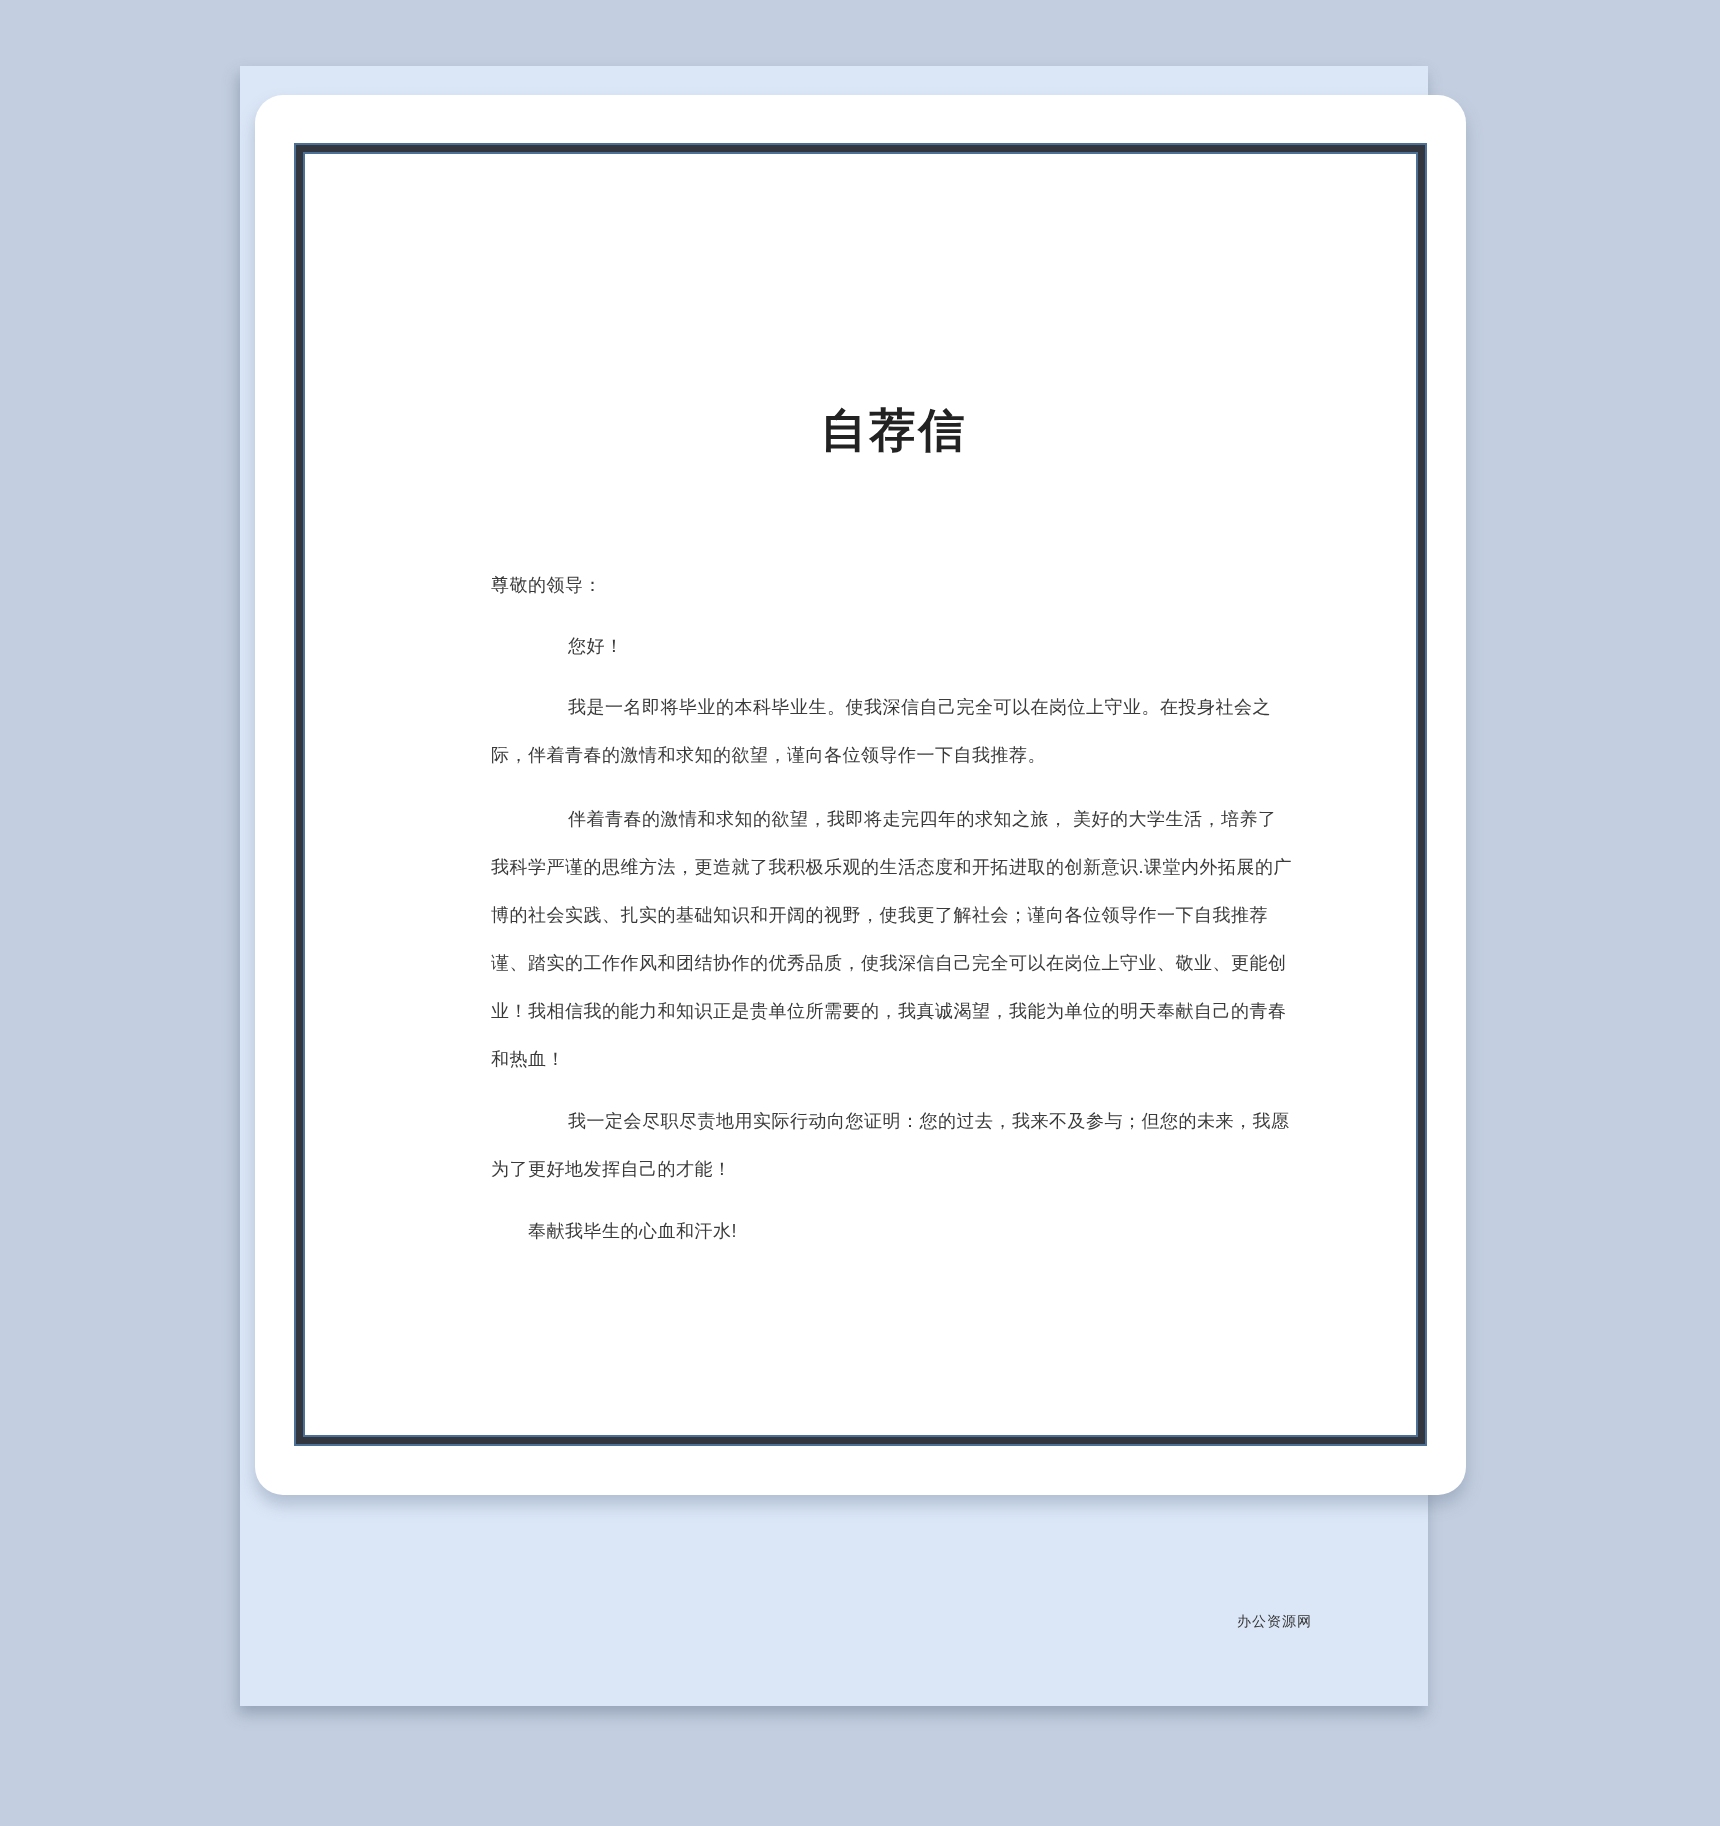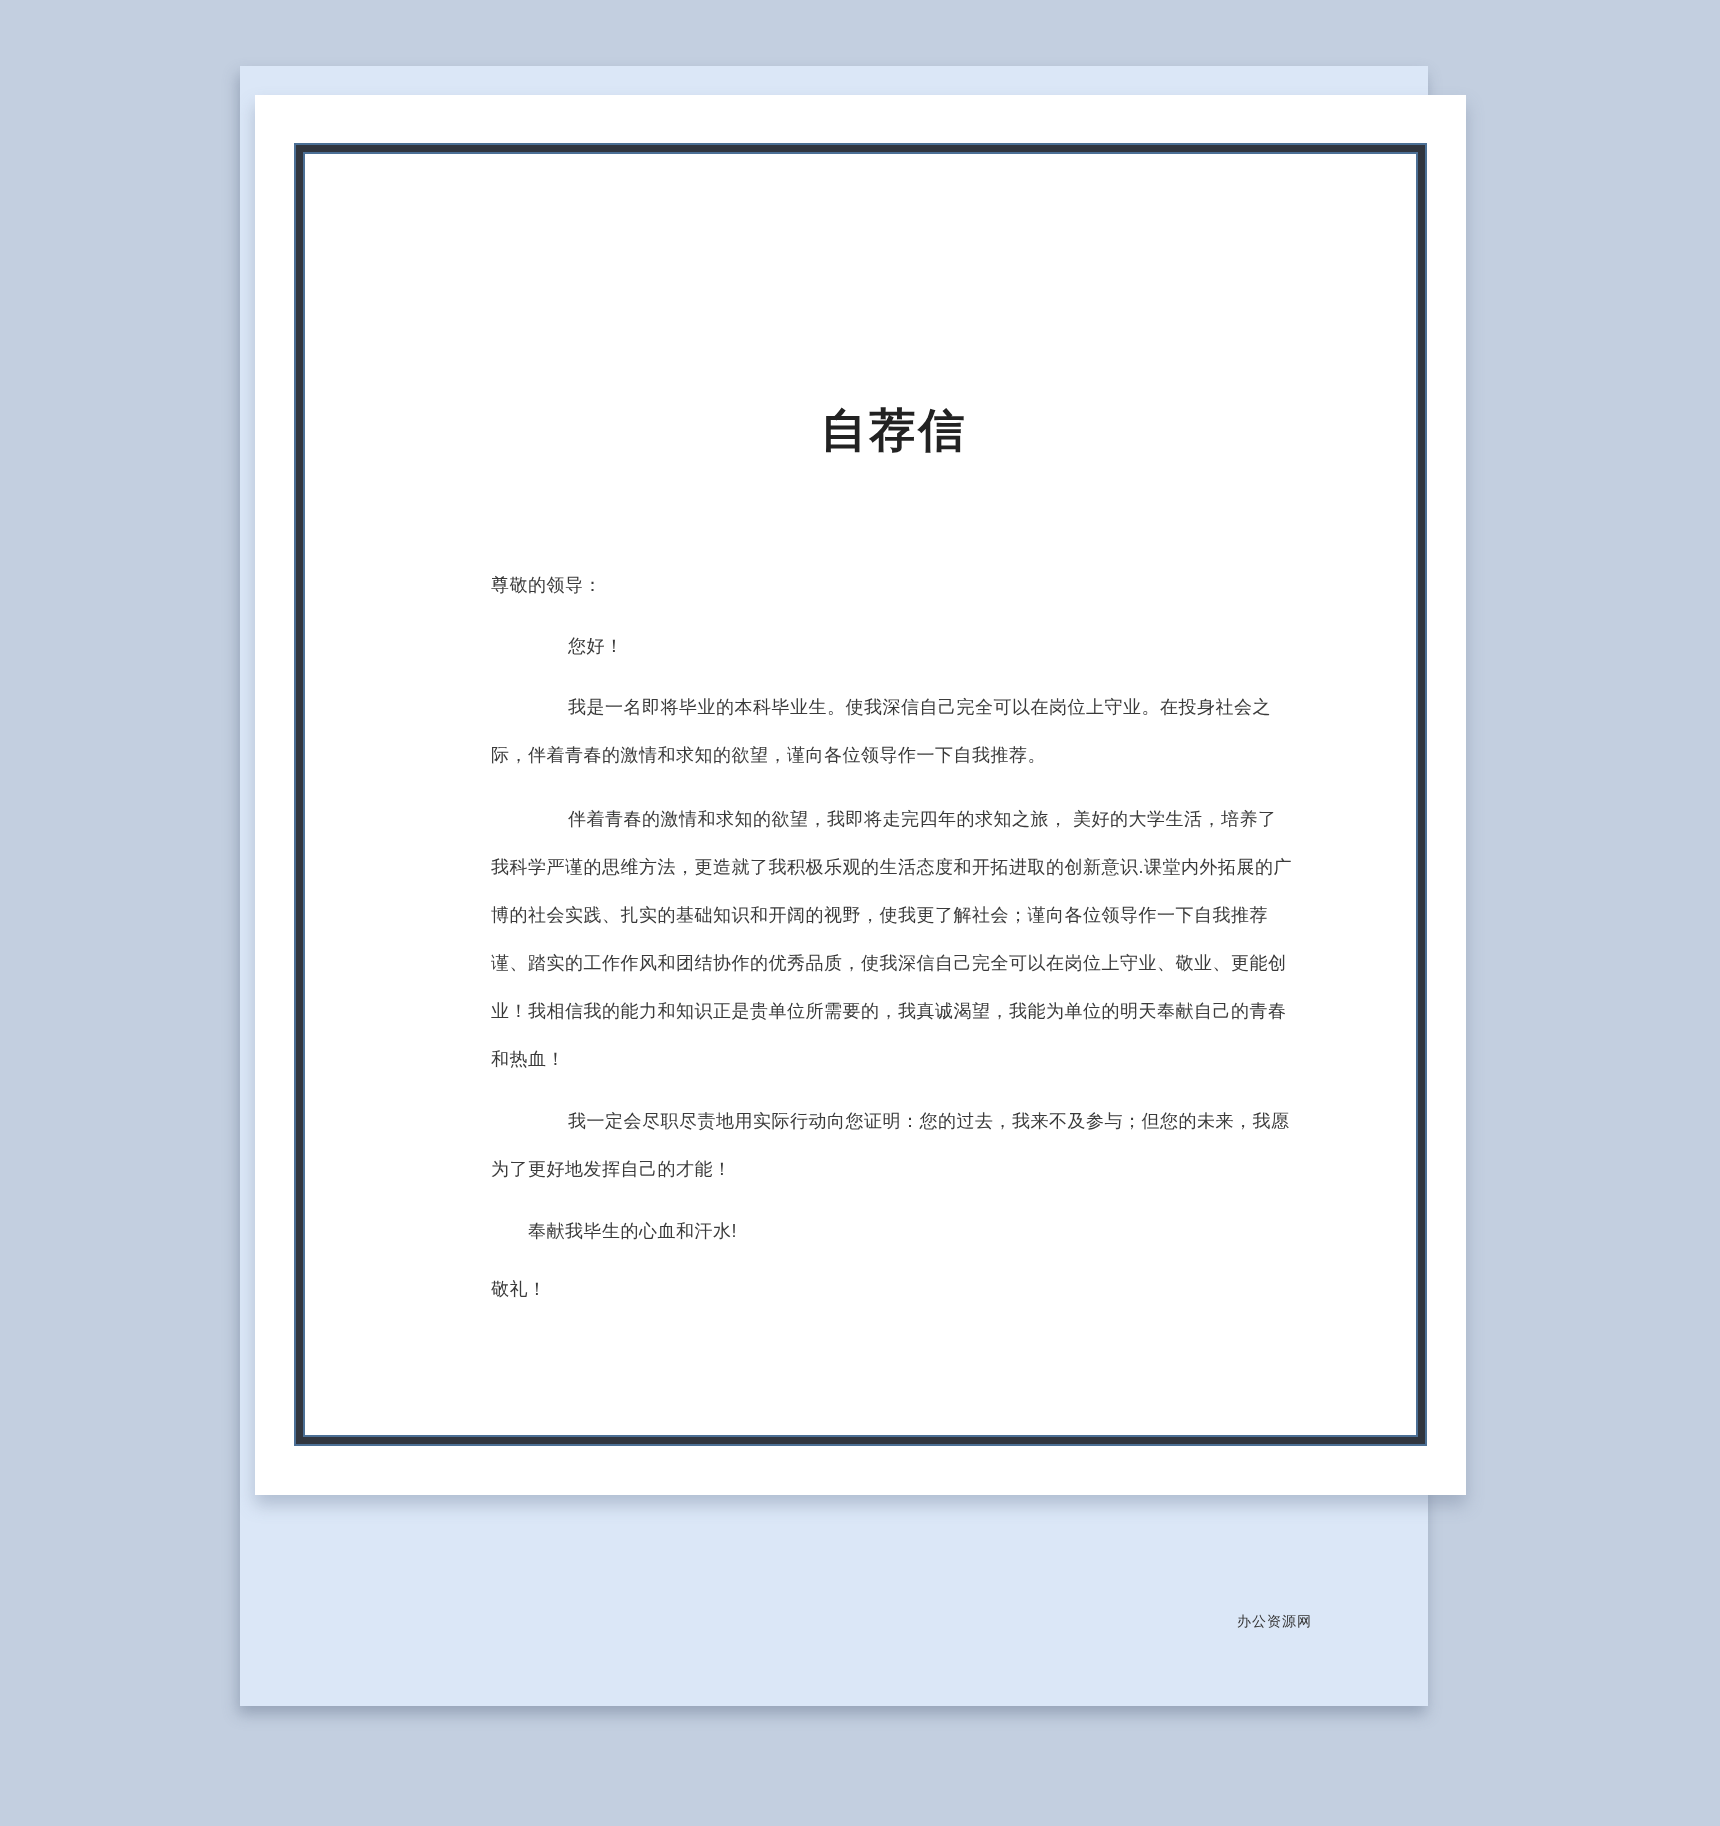--- a/index.html
+++ b/index.html
@@ -24,20 +24,21 @@
     box-shadow: -2px 8px 14px rgba(96, 110, 135, 0.45);
   }
   .page {
     position: absolute;
     left: 255px;
     top: 95px;
     width: 1211px;
     height: 1400px;
     background: #ffffff;
     box-shadow: 0 10px 16px rgba(100, 115, 140, 0.35);
+    border-radius: 28px;
   }
   .frame {
     position: absolute;
     left: 41px;
     top: 50px;
     right: 41px;
     bottom: 51px;
     border: 7px solid #31363f;
     box-shadow: 0 0 0 2px #4c7096, inset 0 0 0 2px #4c7096;
   }
@@ -123,20 +124,19 @@
       <div class="para gap14">
         <div class="line indent-lg">我一定会尽职尽责地用实际行动向您证明：您的过去，我来不及参与；但您的未来，我愿</div>
         <div class="line">为了更好地发挥自己的才能！</div>
       </div>
 
       <div class="para gap14">
         <div class="line indent-sm">奉献我毕生的心血和汗水!</div>
       </div>
 
       <div class="para gap10">
-        <div class="line">敬礼！</div>
       </div>
 
       <div class="publisher">办公资源网</div>
 
     </div>
   </div>
 </div>
 
 </body></html>

